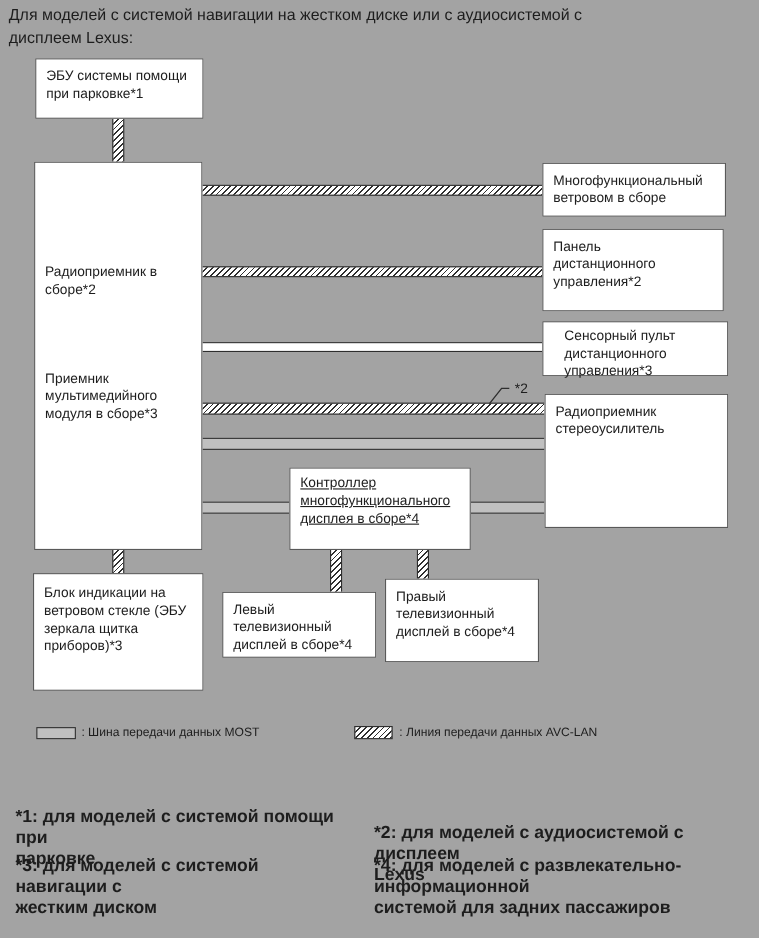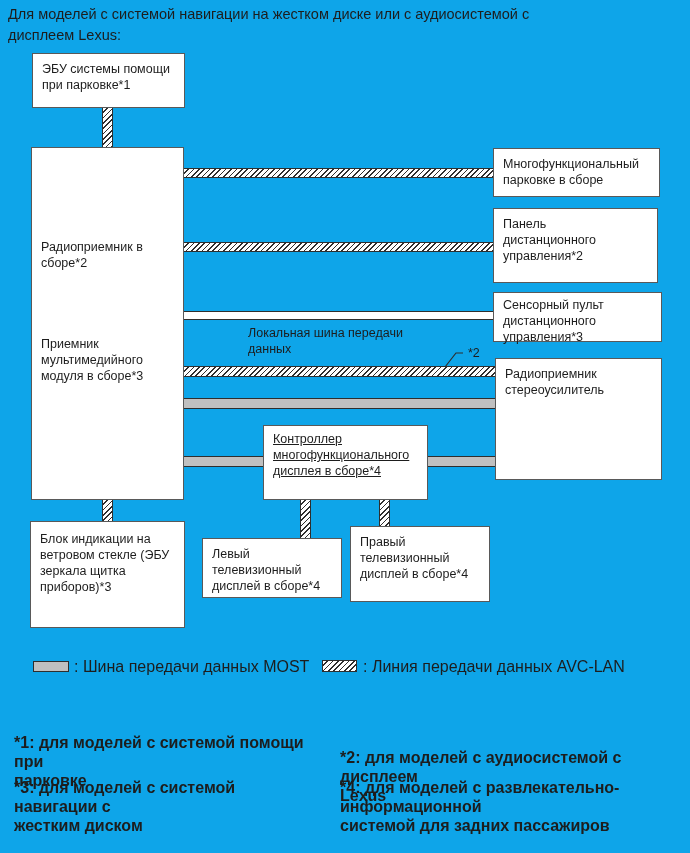--- a/index.html
+++ b/index.html
@@ -1,17 +1,17 @@
 <!DOCTYPE html>
 <html><head>
 <meta charset="utf-8">
 <style>
   html,body { margin:0; padding:0; background:#ffffff; }
   .page {
-    position:relative; width:690px; height:853px; background:#0ea5e9;
+    position:relative; width:690px; height:853px; background:#a3a3a3;
     font-family:"Liberation Sans", sans-serif; color:#1d1d1d; overflow:hidden;
   }
   .title {
     position:absolute; left:8px; top:4px; width:600px;
     font-size:14.5px; line-height:21px; white-space:pre-line;
   }
   .box {
     position:absolute; background:#ffffff; border:1px solid #595959;
     box-sizing:border-box;
   }
@@ -37,21 +37,21 @@
     border-top:1px solid #2e2e2e; border-bottom:1px solid #2e2e2e;
     background:#c0c0c0;
   }
   
   .hollow-h {
     position:absolute; box-sizing:border-box;
     border-top:1px solid #2e2e2e; border-bottom:1px solid #2e2e2e;
     background:#ffffff;
   }
   .legend-text {
-    position:absolute; font-size:16px; line-height:15px; white-space:pre;
+    position:absolute; font-size:11px; line-height:15px; white-space:pre;
   }
   .legend-swatch-most {
     position:absolute; box-sizing:border-box; border:1px solid #2e2e2e; background:#c0c0c0;
   }
   .legend-swatch-avc {
     position:absolute; box-sizing:border-box; border:1px solid #2e2e2e;
     background:repeating-linear-gradient(135deg,#ffffff 0px,#ffffff 2.6px,#2e2e2e 2.6px,#2e2e2e 3.8px);
   }
   .footnote {
     position:absolute; font-size:16px; line-height:19px; white-space:pre-line;font-weight:bold;
@@ -91,31 +91,31 @@
   <div class="box" style="left:31px; top:147px; width:153px; height:353px;padding-left:40px;">
     <div class="lbl" style="left:9px; top:91px;">Радиоприемник в
 сборе*2</div>
     <div class="lbl" style="left:9px; top:188px;">Приемник
 мультимедийного
 модуля в сборе*3</div>
   </div>
 
   <div class="box" style="left:493px; top:148px; width:167px; height:49px;">
     <div class="lbl" style="left:9px; top:7px;">Многофункциональный
-парковке в сборе</div>
+ветровом в сборе</div>
   </div>
 
   <div class="box" style="left:493px; top:208px; width:165px; height:75px;">
     <div class="lbl" style="left:9px; top:7px;">Панель
 дистанционного
 управления*2</div>
   </div>
 
   <div class="box" style="left:493px; top:292px; width:169px; height:50px;">
-    <div class="lbl" style="left:9px; top:4px;">Сенсорный пульт
+    <div class="lbl" style="left:19px; top:4px;">Сенсорный пульт
 дистанционного
 управления*3</div>
   </div>
 
   <div class="box" style="left:495px; top:358px; width:167px; height:122px;">
     <div class="lbl" style="left:9px; top:7px;">Радиоприемник
 стереоусилитель</div>
   </div>
 
   <div class="box" style="left:263px; top:425px; width:165px; height:75px;">
@@ -136,22 +136,20 @@
 телевизионный
 дисплей в сборе*4</div>
   </div>
 
   <div class="box" style="left:350px; top:526px; width:140px; height:76px;">
     <div class="lbl" style="left:9px; top:7px;">Правый
 телевизионный
 дисплей в сборе*4</div>
   </div>
 
-  <div class="lbl" style="left:248px; top:325px; width:185px;">Локальная шина передачи
-данных</div>
 
   <svg class="leader" style="left:434px; top:346px;" width="34" height="26">
     <polyline points="11,21 22,7 29,7" fill="none" stroke="#2e2e2e" stroke-width="1.2"></polyline>
   </svg>
   <div class="marker" style="left:468px; top:346px;">*2</div>
 
   <div class="legend-swatch-most" style="left:33px; top:661px; width:36px; height:11px;"></div>
   <div class="legend-text" style="left:74px; top:659px;">: Шина передачи данных MOST</div>
 
   <div class="legend-swatch-avc" style="left:322px; top:660px; width:35px; height:12px;"></div>

